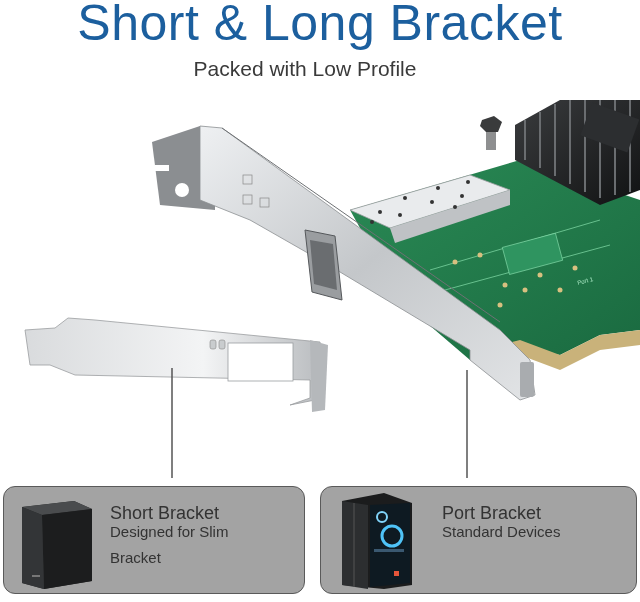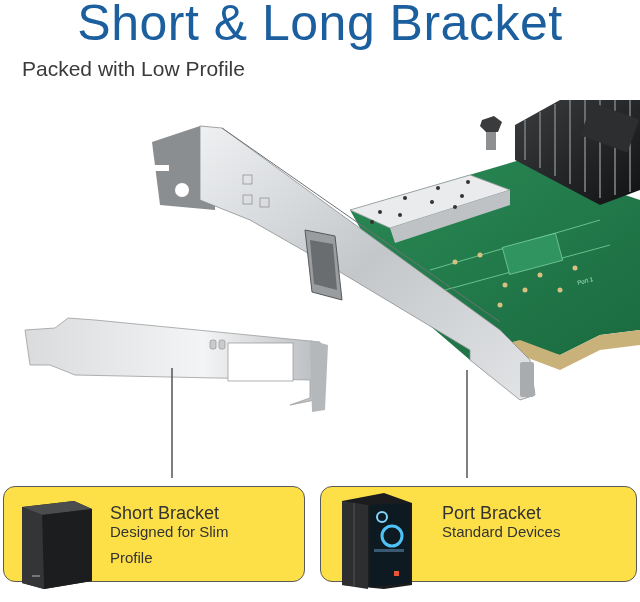--- a/index.html
+++ b/index.html
@@ -1,24 +1,24 @@
 <!DOCTYPE html>
 <html><head>
 <meta charset="utf-8">
 <style>
   html, body { margin: 0; padding: 0; background: #ffffff; }
   body { width: 640px; height: 602px; position: relative; overflow: hidden;
          font-family: "Liberation Sans", "DejaVu Sans", sans-serif; }
   .title { position: absolute; left: 0; top: -6px; width: 640px; text-align: center;
            font-size: 50px; font-weight: 400; color: #1c5f9e; letter-spacing: 0.5px; }
-  .subtitle { position: absolute; left: 0; top: 56px; width: 610px; text-align: left;
-              font-size: 21px; line-height: 26px; color: #3a3a3a; margin-left: 22px; }
+  .subtitle { position: absolute; left: 0; top: 56px; width: 610px; text-align: center;
+              font-size: 21px; line-height: 26px; color: #3a3a3a; }
   .art { position: absolute; left: 0; top: 100px; width: 640px; height: 380px; }
-  .card { position: absolute; top: 486px; height: 96px; border: 1.5px solid #5a5a5a;
-          border-radius: 12px; background: #fde047; box-sizing: border-box; }
+  .card { position: absolute; top: 486px; height: 108px; border: 1.5px solid #5a5a5a;
+          border-radius: 12px; background: #a3a3a3; box-sizing: border-box; }
   .card.short { left: 3px; width: 302px; }
   .card.long { left: 320px; width: 317px; }
   .card .thumb { position: absolute; left: 10px; top: 8px; width: 84px; height: 96px; }
   .card .heading { position: absolute; top: 16px; font-size: 18px; color: #333; }
   .card .desc { position: absolute; top: 32px; font-size: 15px; line-height: 26px; color: #333; }
   .card.short .heading, .card.short .desc { left: 106px; }
   .card.long .heading, .card.long .desc { left: 121px; }
 </style>
 </head>
 <body>
@@ -137,21 +137,21 @@
   <svg class="thumb" viewBox="0 0 84 96">
     <polygon points="8,12 60,6 78,14 78,86 30,94 8,88" fill="#2a2b2c"></polygon>
     <polygon points="8,12 60,6 78,14 28,20" fill="#4a4c4e"></polygon>
     <polygon points="28,20 78,14 78,86 30,94" fill="#1c1d1e"></polygon>
     <polygon points="8,12 28,20 30,94 8,88" fill="#333537"></polygon>
     <rect x="18" y="80" width="8" height="2" fill="#777"></rect>
   </svg>
   <div class="heading">Short Bracket</div>
   <div class="desc">
     <div>Designed for Slim</div>
-    <div>Profile</div>
+    <div>Bracket</div>
   </div>
 </div>
 
 <div class="card long">
   <svg class="thumb" viewBox="0 0 84 100" style="width:94px;height:100px;left:6px;top:4px;">
     <polygon points="10,10 52,2 80,12 80,94 52,98 10,94" fill="#1b1c1d"></polygon>
     <polygon points="10,10 36,14 36,98 10,94" fill="#2c2e30"></polygon>
     <line x1="22" y1="12" x2="22" y2="96" stroke="#555" stroke-width="1"></line>
     <polygon points="38,14 78,12 78,92 38,96" fill="#0e1a22"></polygon>
     <circle cx="60" cy="45" r="10" fill="none" stroke="#4fc3f7" stroke-width="3"></circle>

